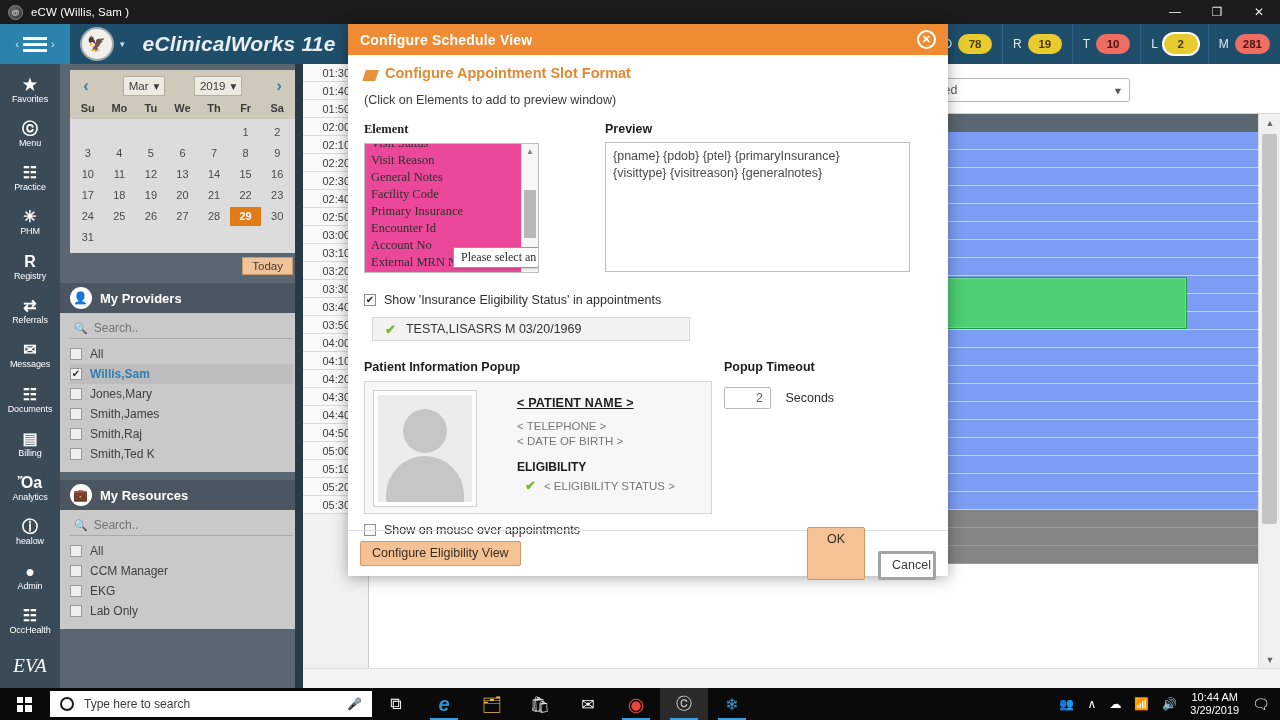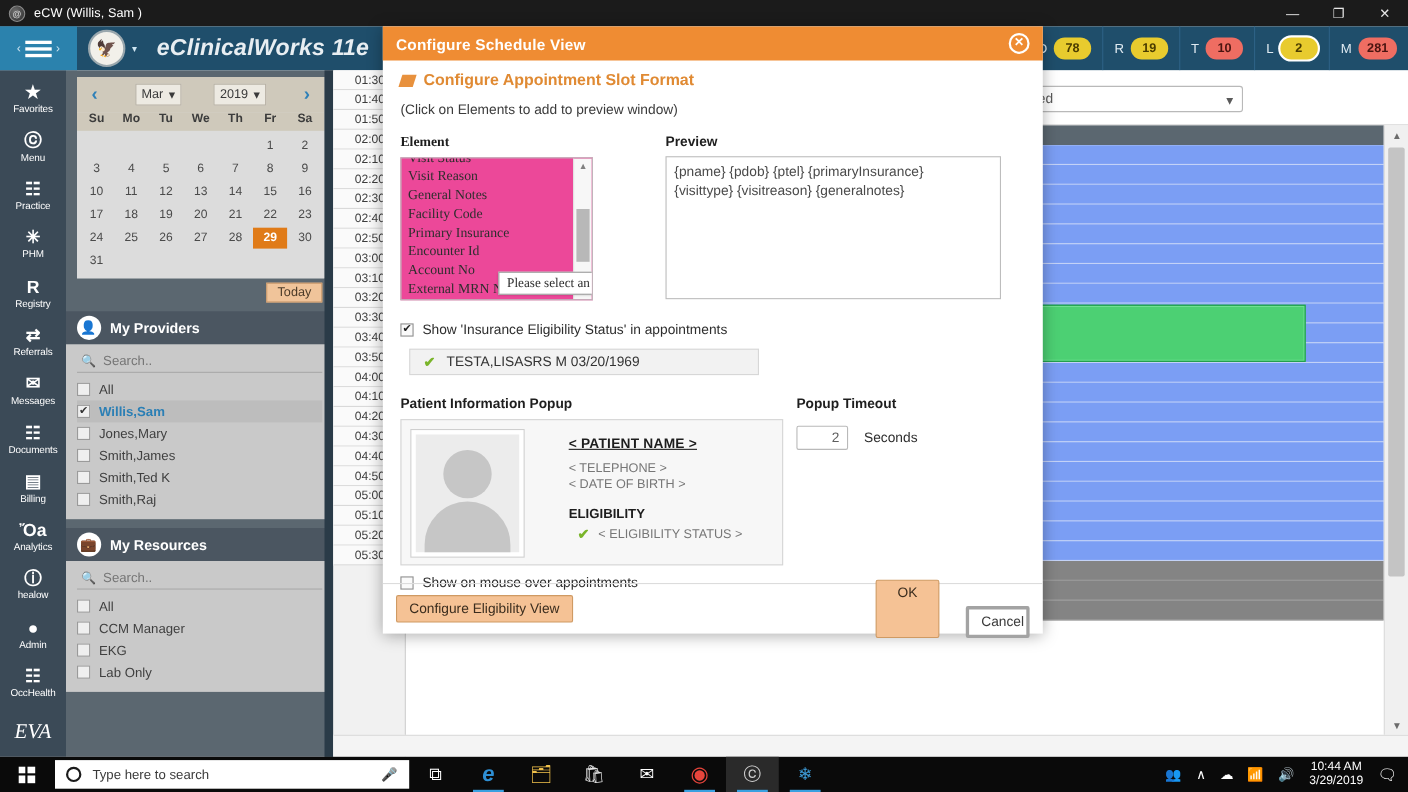--- a/index.html
+++ b/index.html
@@ -215,21 +215,21 @@
     padding: 0 12px; color: #fff; font-size: 14px; font-weight: bold;
     letter-spacing: .2px;
   }
   .modal-close {
     margin-left: auto; width: 19px; height: 19px; border-radius: 50%;
     border: 2px solid #fff; display: flex; align-items: center;
     justify-content: center; font-size: 11px; color: #fff; line-height:1;
   }
   .modal-body { padding: 10px 16px 0 16px; height: 495px; position: relative; }
   .sub-head {
-    display: flex; align-items: center; gap: 8px; color: #e08a33;
+    display: flex; align-items: flex-end; gap: 8px; color: #e08a33;
     font-size: 14.5px; font-weight: bold; margin-bottom: 12px;
   }
   .sub-head .sq {
     width: 13px; height: 11px; background: #e8913d;
     transform: skewX(-18deg);
   }
   .hint { font-size: 12.5px; color: #3b3b3b; margin-bottom: 15px; }
   .cols { display: flex; gap: 66px; }
   .col-l { width: 175px; font-family: Liberation Serif, serif; }
   .col-r { width: 305px; }
@@ -324,21 +324,21 @@
   .modal-foot {
     position: absolute; left: 0; right: 0; bottom: 0; height: 46px;
     border-top: 1px solid #dcdcdc; display: flex; align-items: center;
     padding: 0 12px;
   }
   .btn {
     font-size: 12.5px; padding: 4px 11px; border-radius: 2px; line-height: 15px;
   }
   .btn-orange { background: #f5c295; border: 1px solid #cf9a63; color: #3b2d1e; }
   .btn-plain { background: #fff; border: 3px solid #a3a3a3; color: #3b3b3b; margin-top: 24px; }
-  .foot-right { margin-left: auto; display: flex; gap: 24px; }
+  .foot-right { margin-left: auto; display: flex; gap: 13px; }
   .btn-ok { width: 58px; text-align: center; }
   .btn-cancel { width: 58px; text-align: center; }
 
   
   .taskbar {
     position: absolute; left: 0; bottom: 0; width: 1280px; height: 32px;
     background: #0a0a0a; display: flex; align-items: center;
   }
   .tb-start {
     width: 48px; height: 32px; display: flex; align-items: center;
@@ -568,25 +568,25 @@
           <div class="lrow">
             <span class="cb"></span>
             <span class="lt">Jones,Mary</span>
           </div>
           <div class="lrow">
             <span class="cb"></span>
             <span class="lt">Smith,James</span>
           </div>
           <div class="lrow">
             <span class="cb"></span>
-            <span class="lt">Smith,Ted K</span>
+            <span class="lt">Smith,Raj</span>
           </div>
           <div class="lrow">
             <span class="cb"></span>
-            <span class="lt">Smith,Raj</span>
+            <span class="lt">Smith,Ted K</span>
           </div>
         </div>
     </div>
 
     <div class="sect-hdr">
       <div class="bubble">💼</div>
       <div class="st">My Resources</div>
     </div>
     <div class="sect-body">
       <div class="srch">

